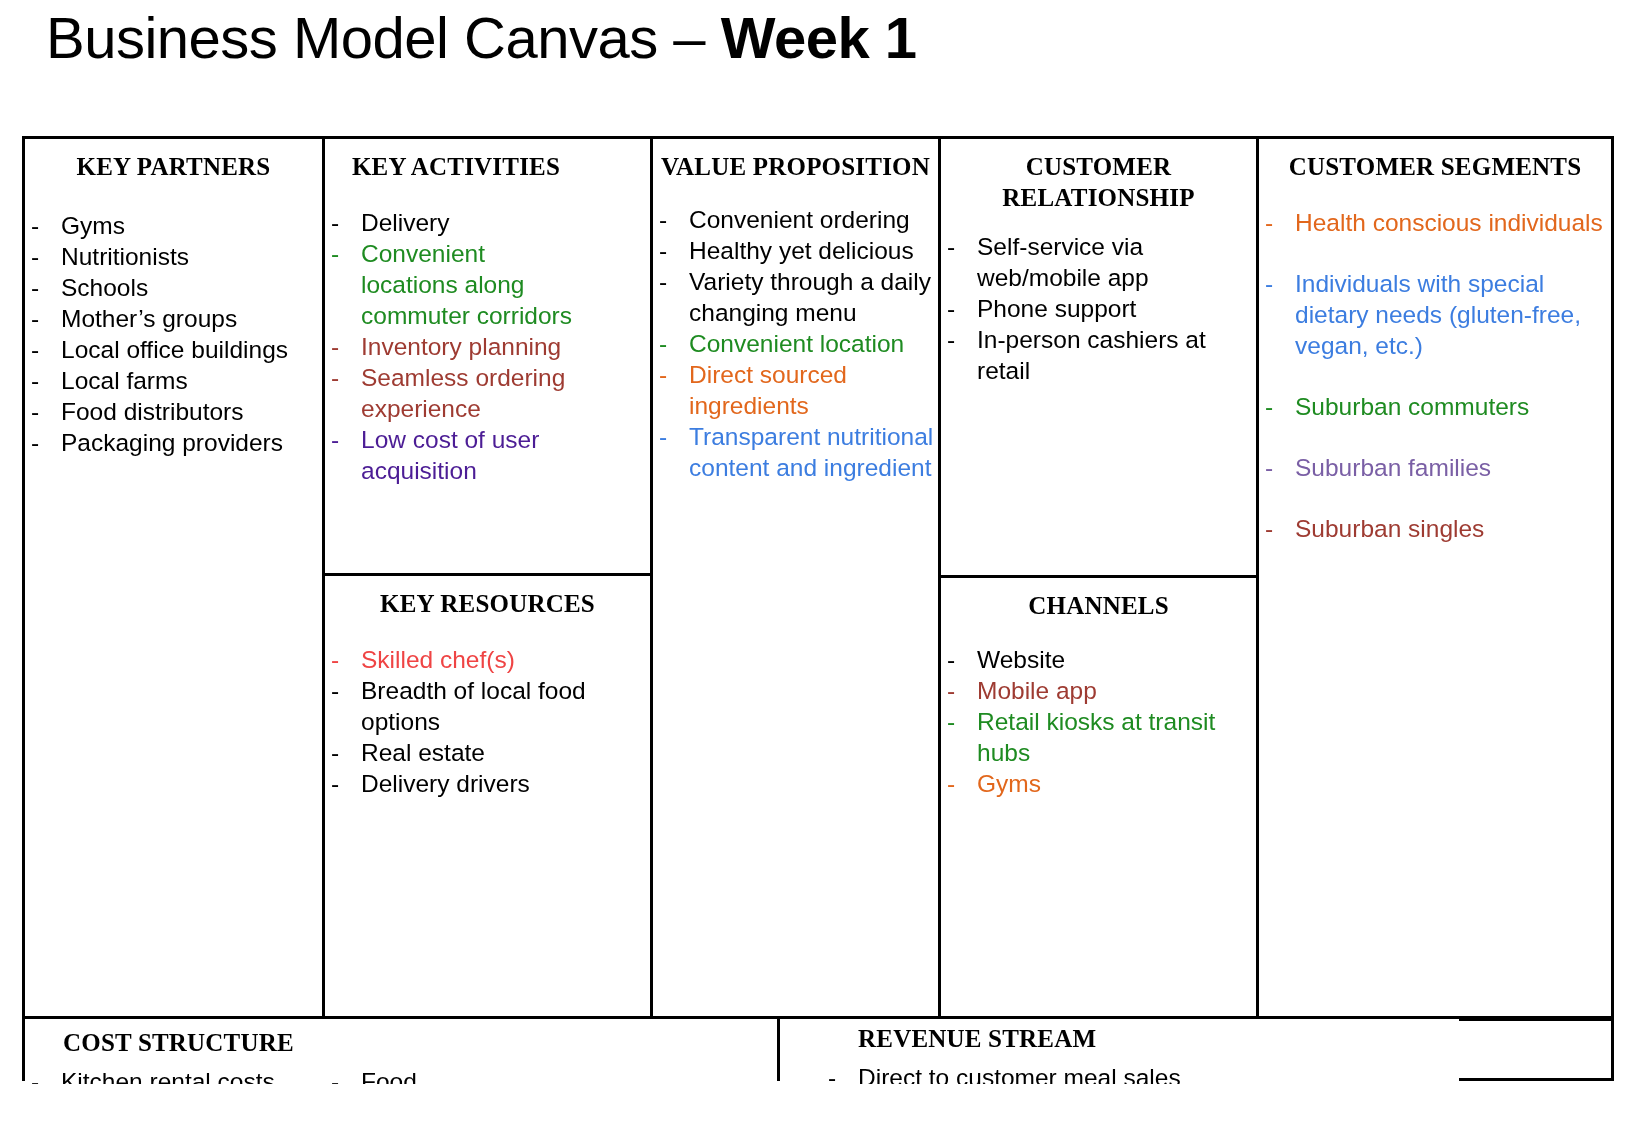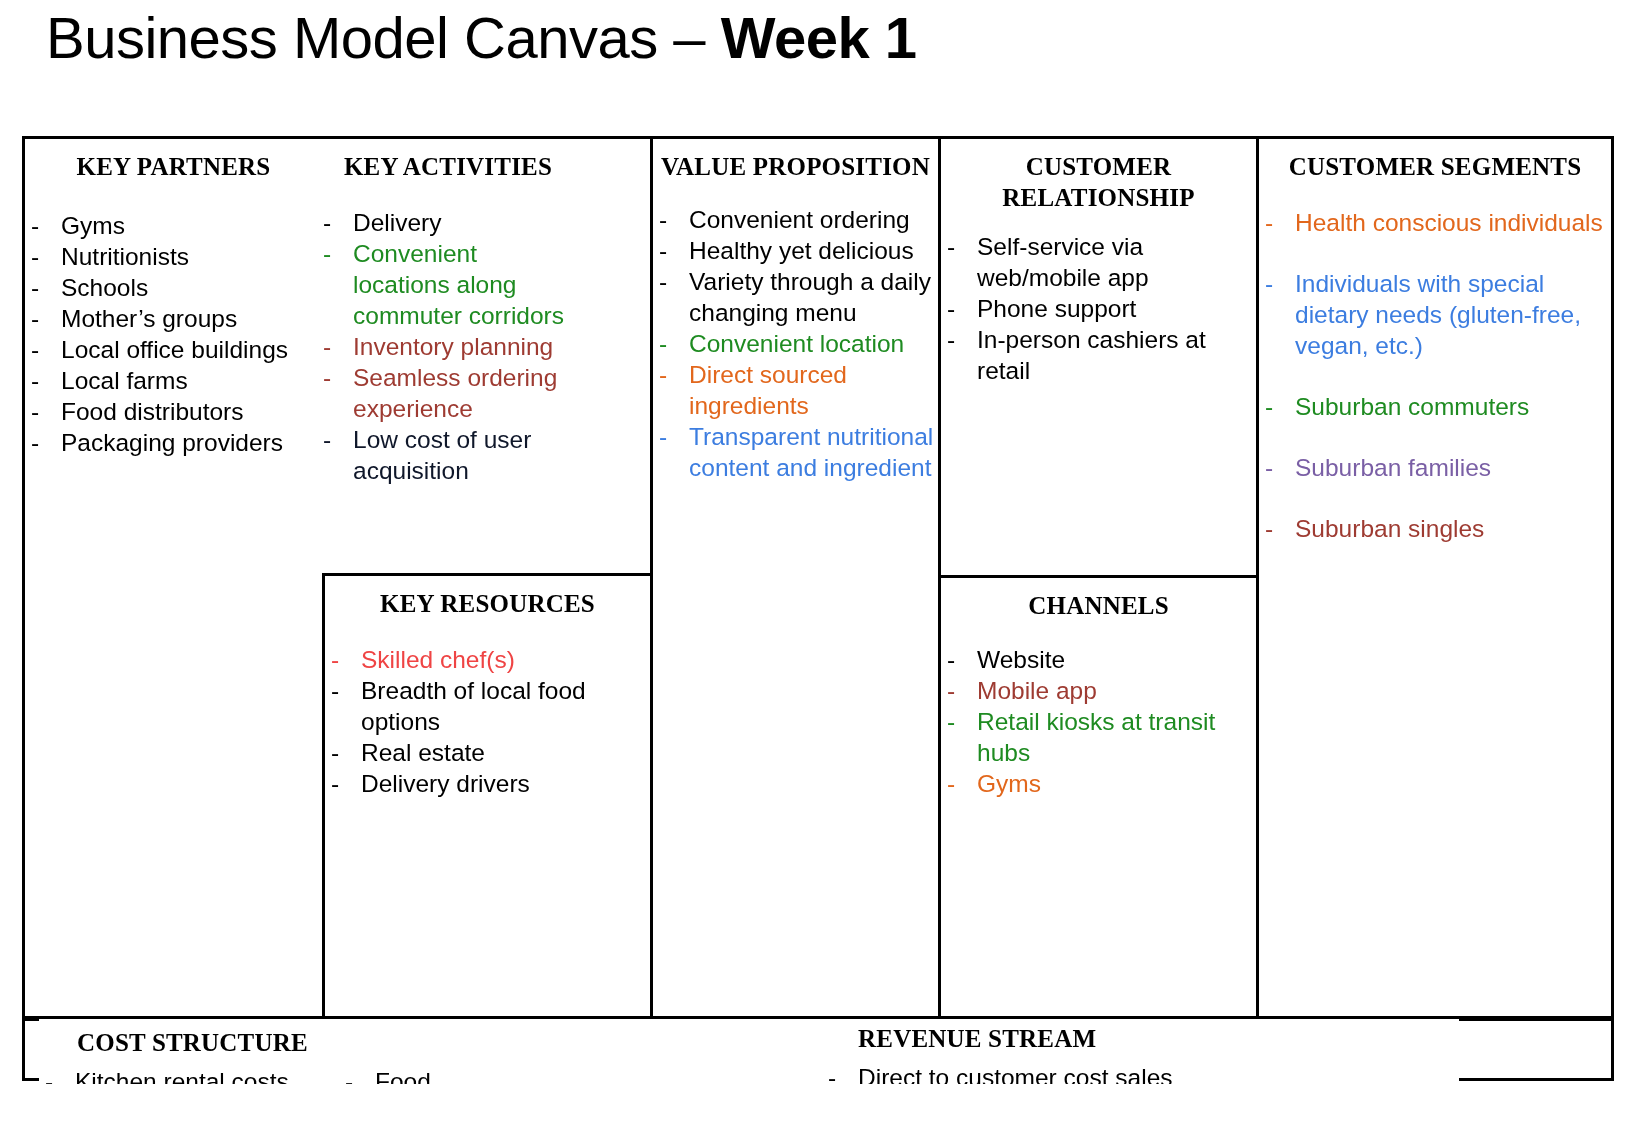--- a/index.html
+++ b/index.html
@@ -134,28 +134,28 @@
           <li style="color: rgb(0, 0, 0);">Nutritionists</li>
           <li style="color: rgb(0, 0, 0);">Schools</li>
           <li style="color: rgb(0, 0, 0);">Mother’s groups</li>
           <li style="color: rgb(0, 0, 0);">Local office buildings</li>
           <li style="color: rgb(0, 0, 0);">Local farms</li>
           <li style="color: rgb(0, 0, 0);">Food distributors</li>
           <li style="color: rgb(0, 0, 0);">Packaging providers</li>
         </ul>
     </div>
 
-    <div class="cell" style="left:292px; top:0; width:262px; height:434px;">
+    <div class="cell" style="left:300px; top:0; width:262px; height:434px;">
       <div class="cell-head" style="margin-top:12px;">KEY ACTIVITIES</div>
       <ul class="items" style="margin-top:25px;">
           <li style="color: rgb(0, 0, 0);">Delivery</li>
           <li style="color: rgb(30, 139, 33);">Convenient locations along commuter corridors</li>
           <li style="color: rgb(158, 59, 50);">Inventory planning</li>
           <li style="color: rgb(158, 59, 50);">Seamless ordering experience</li>
-          <li style="color: #0f172a;">Low cost of user acquisition</li>
+          <li style="color: #4c1d95;">Low cost of user acquisition</li>
         </ul>
     </div>
 
     <div class="cell" style="left:300px; top:437px; width:325px; height:440px;">
       <div class="cell-head" style="margin-top:12px;">KEY RESOURCES</div>
       <ul class="items" style="margin-top:25px;">
           <li style="color: #ef4444;">Skilled chef(s)</li>
           <li style="color: rgb(0, 0, 0);">Breadth of local food options</li>
           <li style="color: rgb(0, 0, 0);">Real estate</li>
           <li style="color: rgb(0, 0, 0);">Delivery drivers</li>
@@ -197,33 +197,33 @@
       <div class="cell-head" style="margin-top:12px;">CUSTOMER SEGMENTS</div>
       <ul class="items spaced" style="margin-top:25px;">
           <li style="color: rgb(226, 103, 28);">Health conscious individuals</li>
           <li style="color: rgb(60, 125, 224);">Individuals with special dietary needs (gluten-free, vegan, etc.)</li>
           <li style="color: rgb(30, 139, 33);">Suburban commuters</li>
           <li style="color: rgb(122, 95, 165);">Suburban families</li>
           <li style="color: rgb(158, 59, 50);">Suburban singles</li>
         </ul>
     </div>
 
-    <div class="cell" style="left:14px; top:880px; width:752px; height:65px;">
+    <div class="cell" style="left:0; top:880px; width:752px; height:65px;">
       <div class="cell-head left" style="margin-top:8px; padding-left:38px;">COST STRUCTURE</div>
       <div class="cols2" style="margin-top:8px;">
         <ul class="items colA">
             <li style="color: rgb(0, 0, 0);">Kitchen rental costs</li>
           </ul>
         <ul class="items colB">
             <li style="color: rgb(0, 0, 0);">Food</li>
           </ul>
       </div>
     </div>
 
     <div class="cell" style="left:755px; top:880px; width:679px; height:65px;">
       <div class="cell-head left" style="margin-top:4px; padding-left:78px;">REVENUE STREAM</div>
       <ul class="items" style="margin-top:8px; padding-left:42px;">
-          <li style="color: rgb(0, 0, 0);">Direct to customer cost sales</li>
+          <li style="color: rgb(0, 0, 0);">Direct to customer meal sales</li>
         </ul>
     </div>
 
   </div>
 </div>
 
 </body></html>

